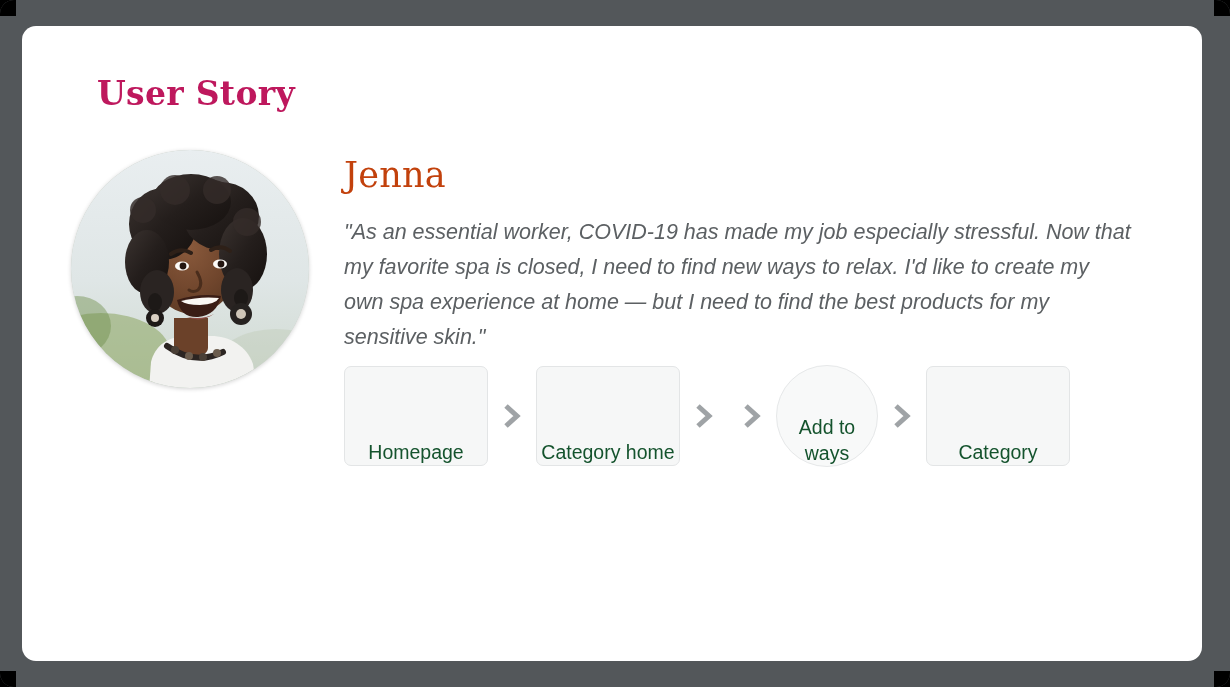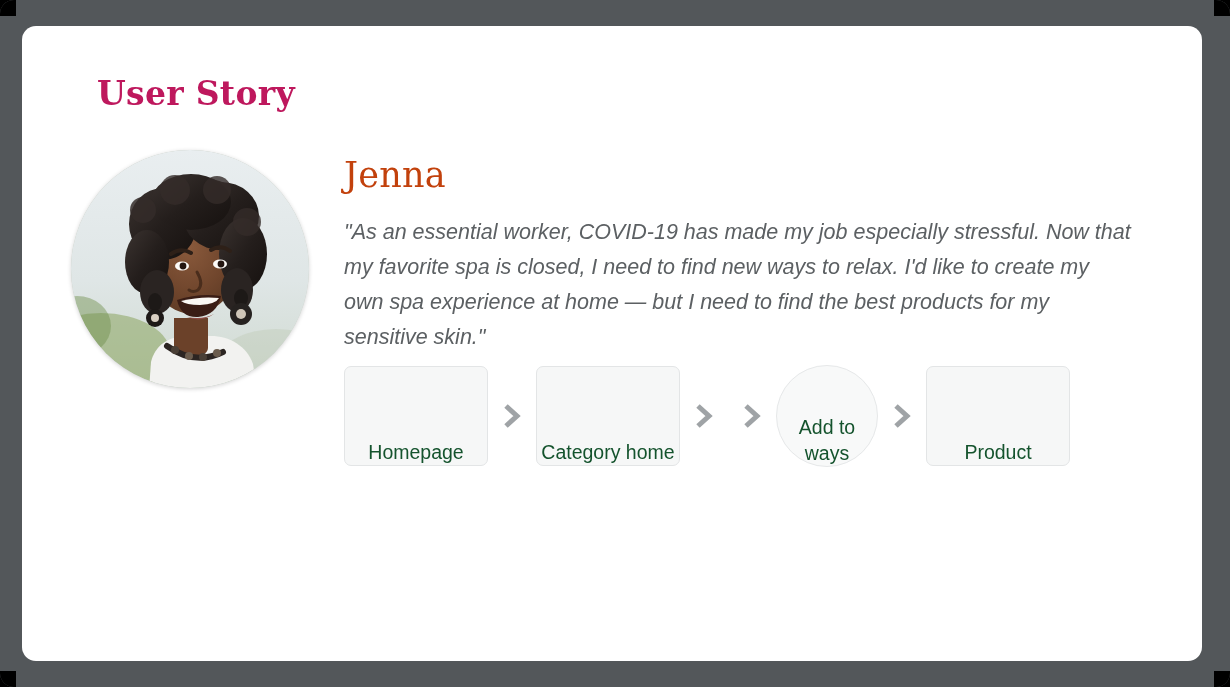--- a/index.html
+++ b/index.html
@@ -305,19 +305,19 @@
         <span>Add to ways</span>
       </div>
 
       <div class="chevron">
         <svg width="20" height="28" viewBox="0 0 20 28">
             <path d="M4 4 L15 14 L4 24" stroke="currentColor" stroke-width="5" fill="none" stroke-linecap="butt" stroke-linejoin="miter"></path>
           </svg>
       </div>
 
       <div class="flow-node stack">
-        <span>Product</span>
+        <span>Category</span>
       </div>
 
     </div>
 
   </div>
 </div>
 
 </body></html>

